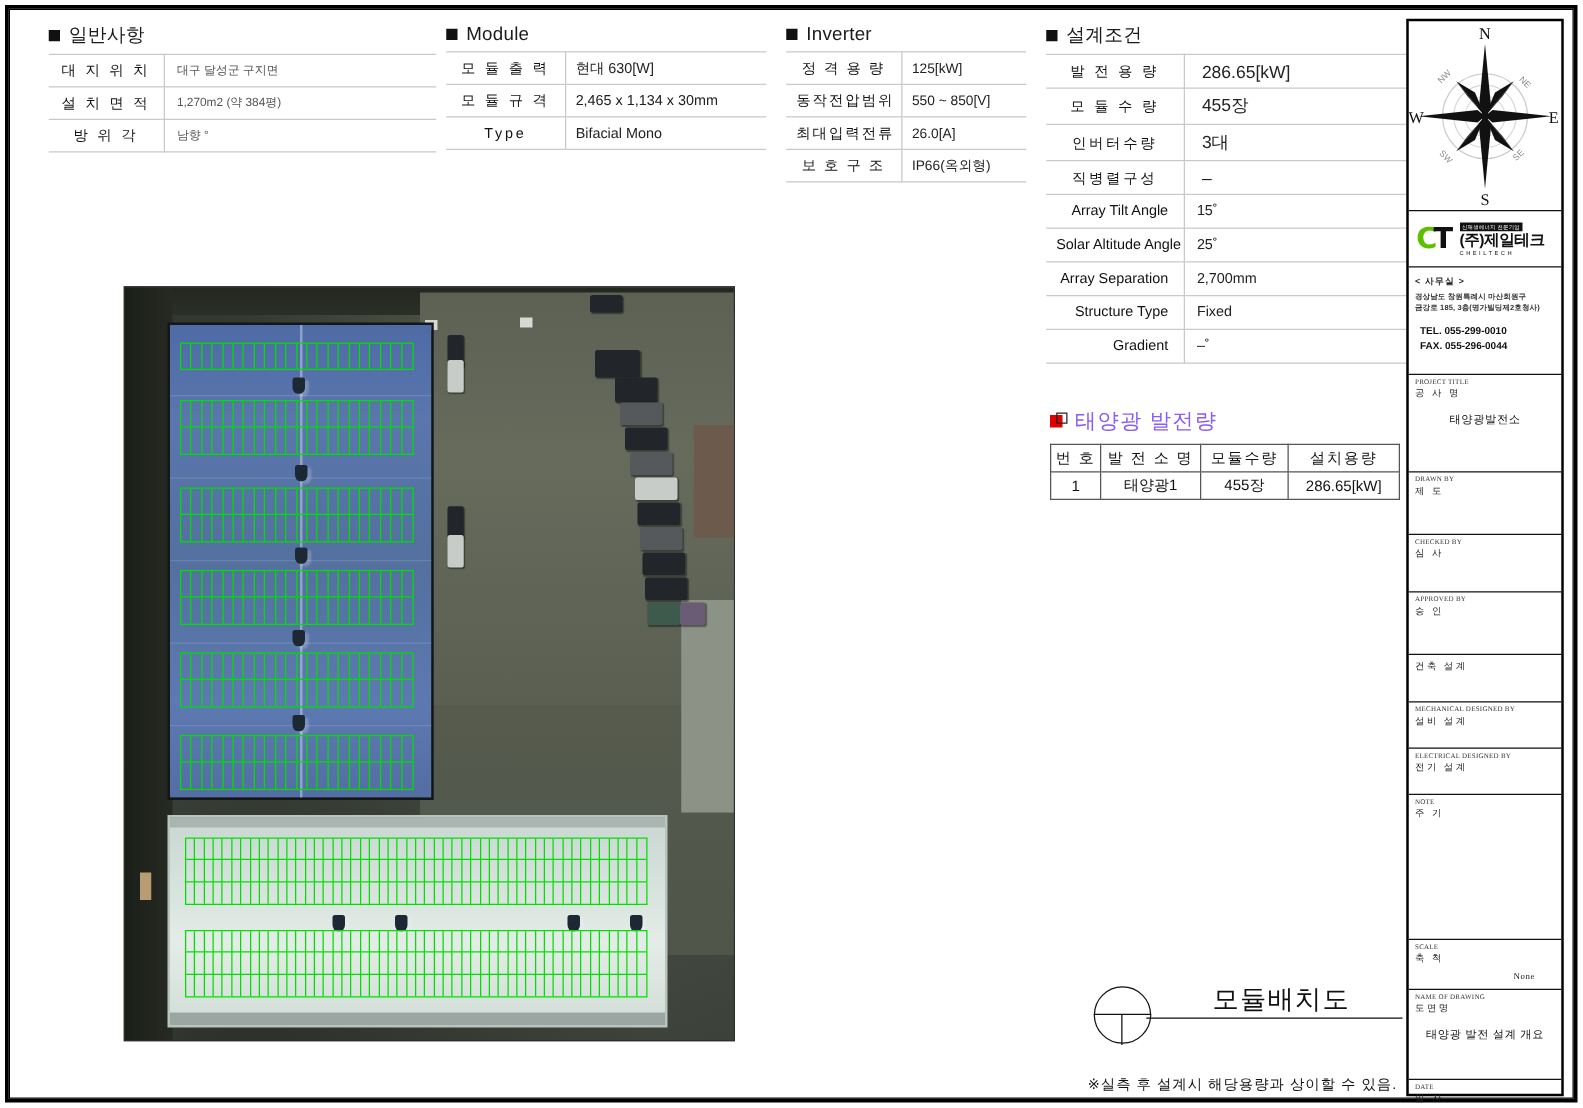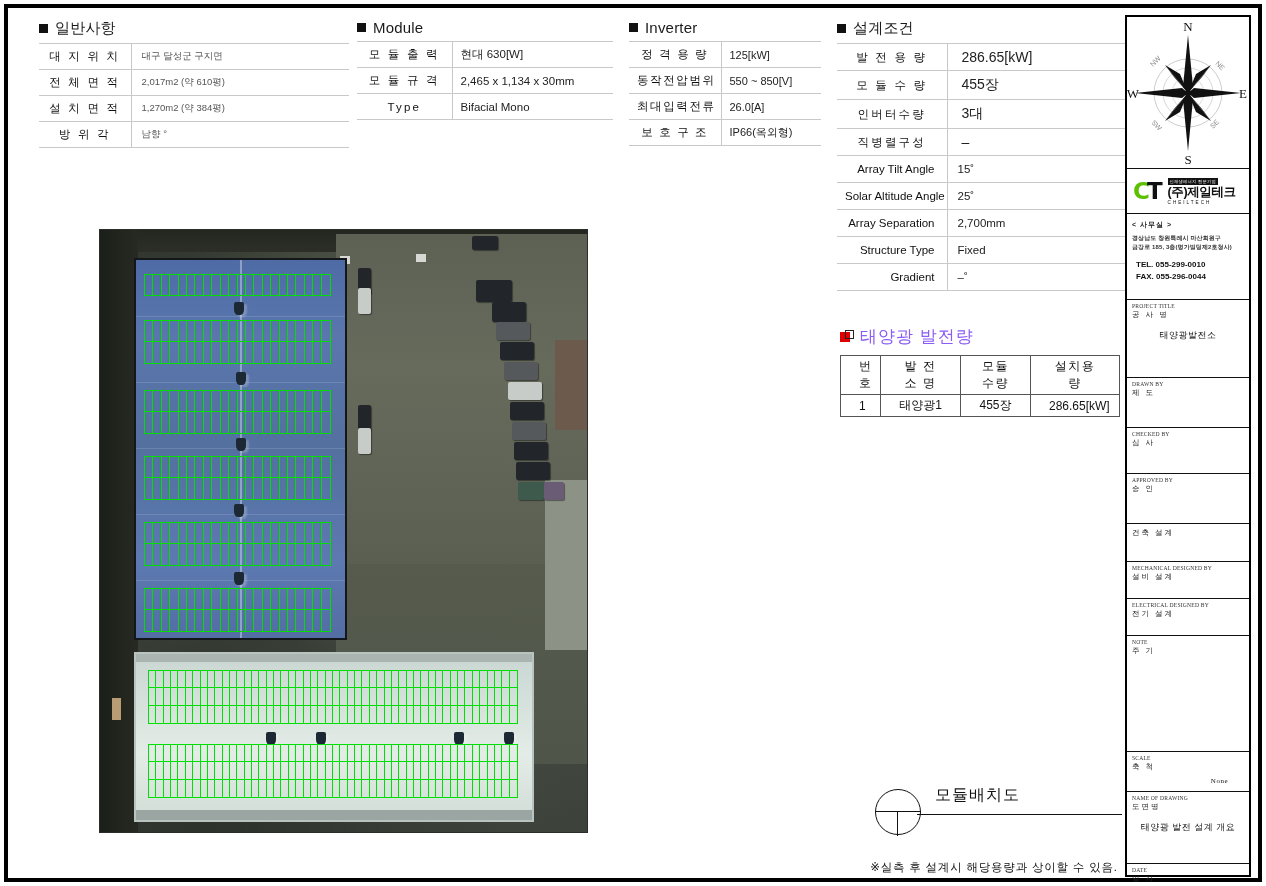--- a/index.html
+++ b/index.html
@@ -111,21 +111,21 @@
   }
   .redsq i.a { left:0; top:2px; width:10px; height:10px; background:#e00000; }
   .redsq i.b { left:5px; top:0; width:9px; height:9px; border:1px solid #222; background:transparent;}
   table.outtab {
     border-collapse: collapse; width: 100%; table-layout: fixed;
   }
   table.outtab th, table.outtab td {
     border: 1px solid #555;
     text-align: center;
     font-size: 12px;
-    padding: 2px 18px;
+    padding: 2px 0;
     height: 21px;
     color: #111;
   }
   table.outtab th { font-weight: normal; letter-spacing: 1.5px; }
   table.outtab td { letter-spacing: 0; }
 
   
   #drawing-title {
     position: absolute; left: 860px; top: 778px; width: 255px; height: 52px;
   }
@@ -135,22 +135,22 @@
   }
   #dt-circle:before {
     content:""; position:absolute; left: -1px; top: 21px; width: 46px; height: 0;
     border-top: 1.5px solid #111;
   }
   #dt-circle:after {
     content:""; position:absolute; left: 21px; top: 22px; width: 0; height: 24px;
     border-left: 1.5px solid #111;
   }
   #dt-label {
-    position: absolute; left: 68px; top: 0px; font-size: 16px; color: #111;
-    letter-spacing: 1px; width: 180px; 
+    position: absolute; left: 68px; top: 0px; font-size: 21px; color: #111;
+    letter-spacing: 1px; width: 180px; text-align: center;
   }
   #dt-line {
     position: absolute; left: 50px; top: 29px; width: 205px;
     border-top: 1.6px solid #111;
   }
   #note-text {
     position: absolute; left: 846px; top: 853px; width: 282px;
     font-size: 11.5px; color: #111; letter-spacing: .8px; text-align: center;
   }
 
@@ -320,24 +320,20 @@
   <div class="spec-block" id="block-general">
     <div class="spec-head">
       <span class="sq"></span>
       <span>일반사항</span>
     </div>
     <table class="spec">
       <tbody>
         <tr>
           <td class="k">대 지 위 치</td>
           <td class="v">대구 달성군 구지면</td>
-        </tr>
-        <tr>
-          <td class="k">전 체 면 적</td>
-          <td class="v">2,017m2 (약 610평)</td>
         </tr>
         <tr>
           <td class="k">설 치 면 적</td>
           <td class="v">1,270m2 (약 384평)</td>
         </tr>
         <tr>
           <td class="k">방  위  각</td>
           <td class="v">남향 °</td>
         </tr>
       </tbody>

